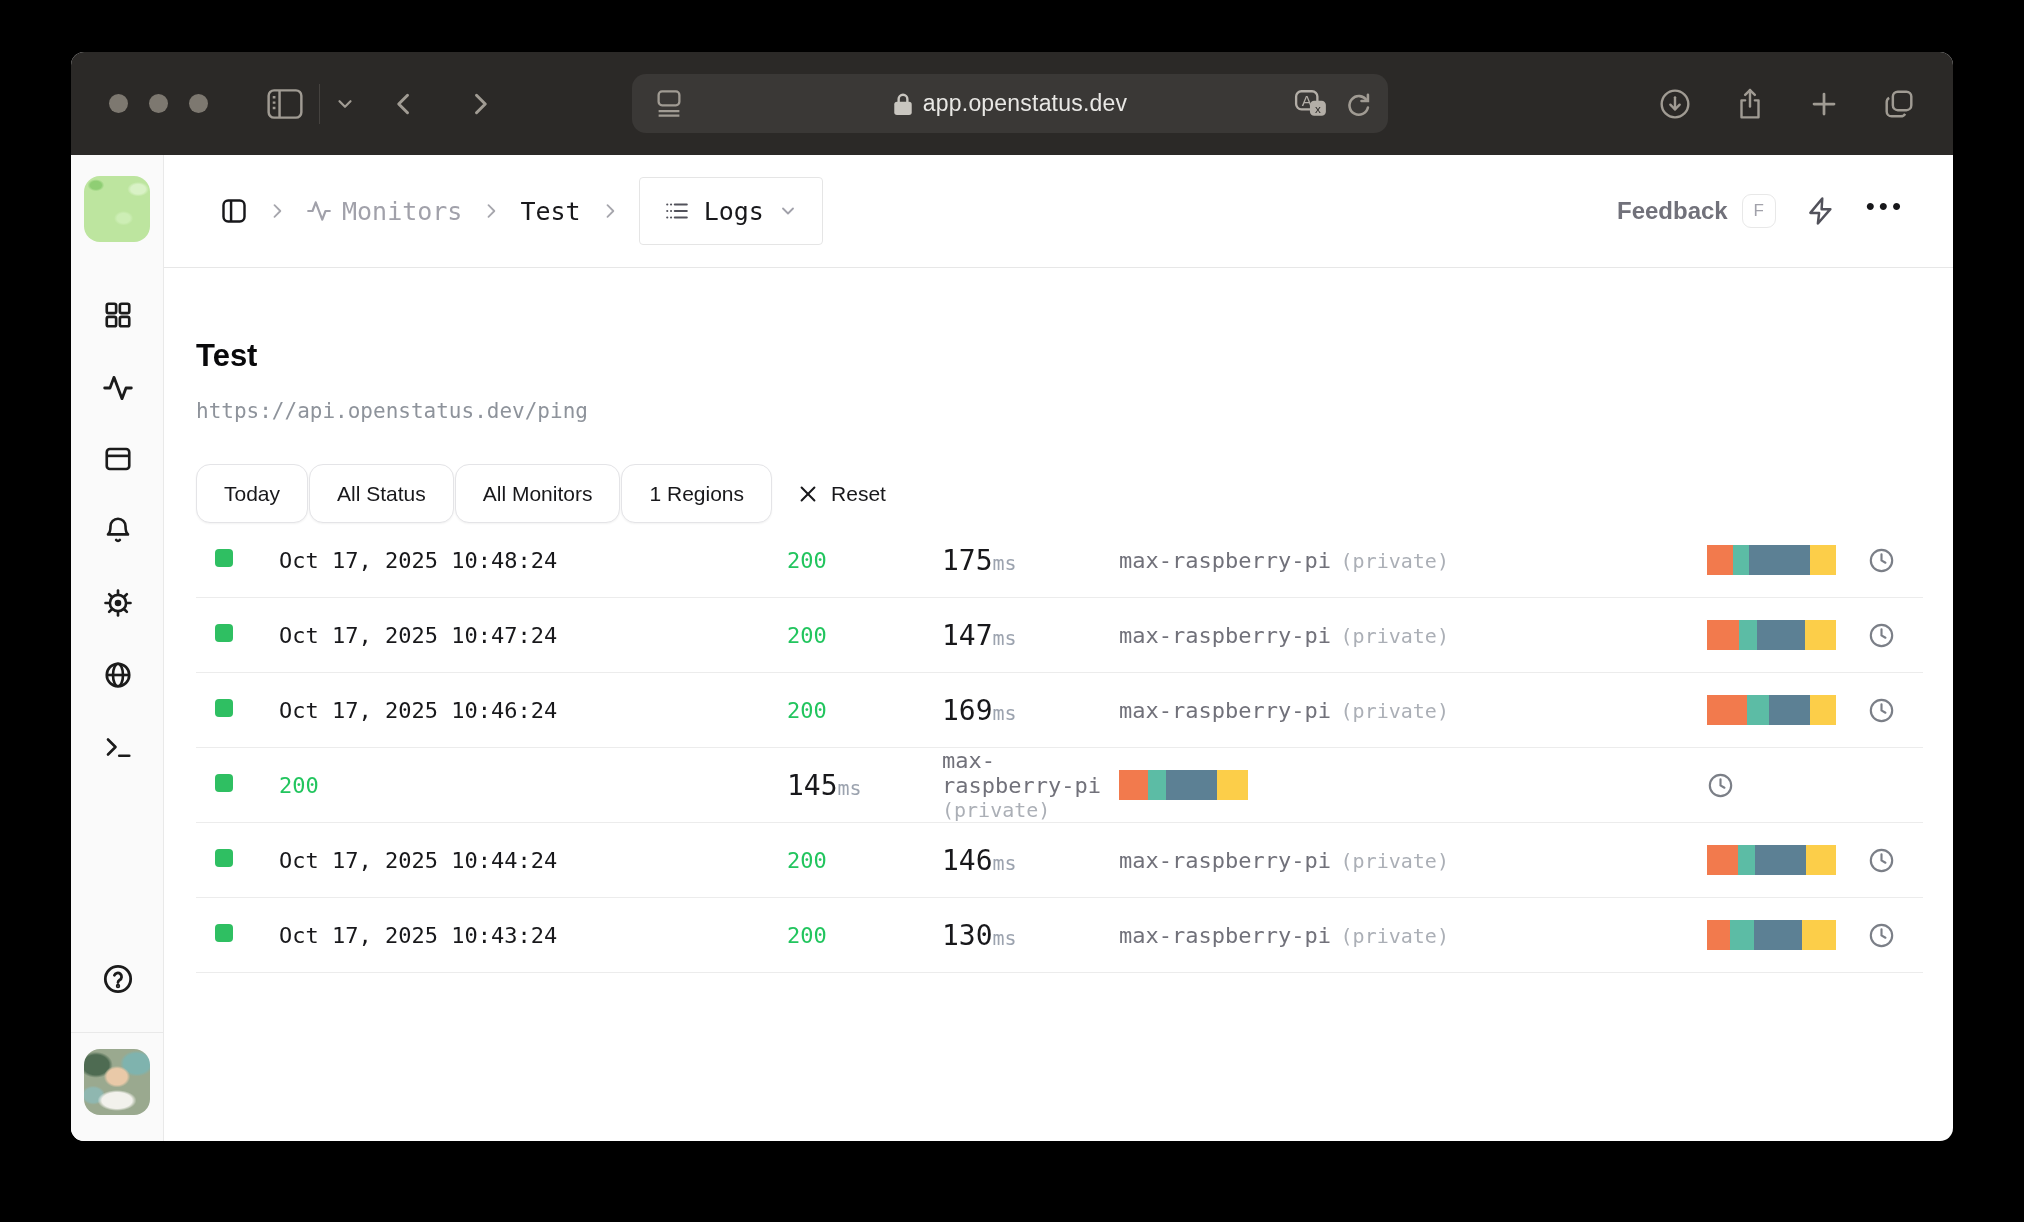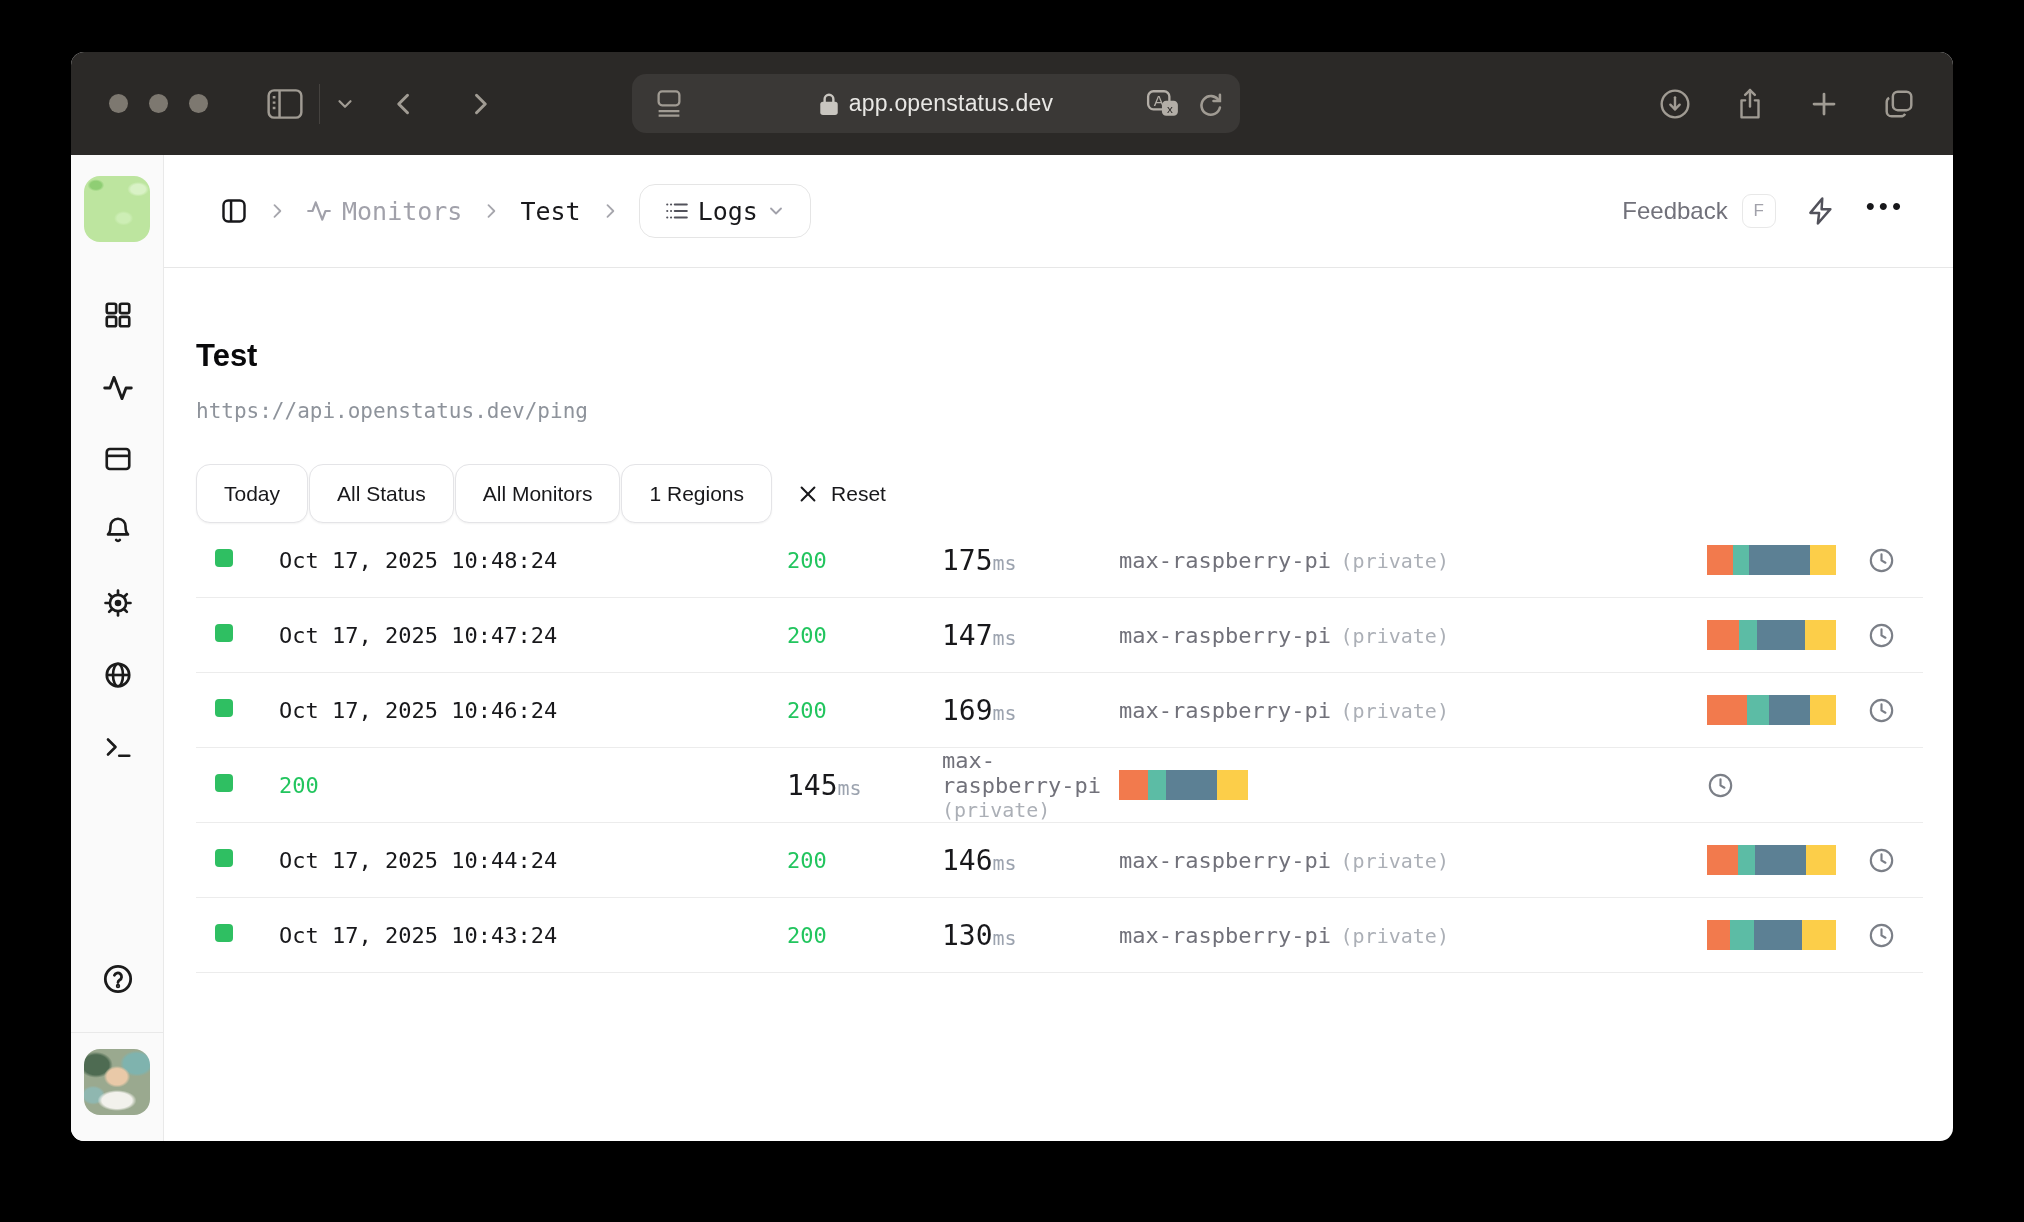--- a/index.html
+++ b/index.html
@@ -11,21 +11,21 @@
             box-shadow:0 20px 60px rgba(0,0,0,.6); }
 
   
   .toolbar { position:relative; height:103px; background:#2b2927; }
   .lights { position:absolute; left:38px; top:42px; display:flex; gap:21px; }
   .light { width:19px; height:19px; border-radius:50%; background:#7d7870; }
   .nav-left { position:absolute; left:196px; top:0; height:103px; display:flex; align-items:center; }
   .tb-ic { color:#a09b93; display:flex; align-items:center; }
   .tb-divider { width:1px; height:40px; background:#45423f; margin:0 14px 0 16px; }
 
-  .addr { position:absolute; left:561px; top:22px; width:608px; height:59px; border-radius:14px;
+  .addr { position:absolute; left:561px; top:22px; width:756px; height:59px; border-radius:14px;
           background:#3a3836; display:flex; align-items:center; }
   .addr-left { position:absolute; left:22px; top:14px; }
   .addr-center { position:absolute; left:0; right:0; top:0; height:100%;
                  display:flex; align-items:center; justify-content:center; gap:10px; }
   .addr-domain { color:#e9e8e5; font-size:23px; letter-spacing:.2px; }
   .addr-right { position:absolute; right:16px; top:0; height:100%; display:flex; align-items:center; gap:16px; }
 
   .tools-right { position:absolute; right:38px; top:0; height:103px; display:flex; align-items:center; gap:44px; }
 
   
@@ -52,26 +52,26 @@
   .content { flex:1; display:flex; flex-direction:column; min-width:0; }
 
   
   .app-header { height:113px; border-bottom:1px solid #e7e7e7; display:flex; align-items:center;
                 padding:0 48px 0 56px; flex:none; }
   .crumbs { display:flex; align-items:center; gap:19px; }
   .crumb-sep { color:#a6a6ad; display:flex; }
   .crumb-muted { display:flex; align-items:center; gap:10px; color:#a1a1aa; }
   .crumb-text { font-size:25px; }
   .crumb-current { color:#18181b; }
-  .logs-btn { display:flex; align-items:center; gap:8px; height:54px; padding:0 24px;
-              border:1px solid #e5e5e5; border-radius:16px; background:#fff; cursor:pointer; }
+  .logs-btn { display:flex; align-items:center; gap:14px; height:68px; padding:0 24px;
+              border:1px solid #e5e5e5; border-radius:4px; background:#fff; cursor:pointer; }
   .logs-label { font-size:25px; color:#18181b; }
   .hdr-right { margin-left:auto; display:flex; align-items:center; gap:30px; }
   .feedback { display:flex; align-items:center; gap:14px; cursor:pointer; }
-  .feedback-label { font-size:24px; color:#71717a; }
+  .feedback-label { font-size:24px; color:#71717a;font-weight:bold; }
   .kbd { width:34px; height:34px; border:1px solid #e8e8e8; border-radius:9px; display:flex;
          align-items:center; justify-content:center; font-size:17px; color:#a1a1aa; background:#fff; }
   .dots { font-size:26px; color:#18181b; letter-spacing:4px; line-height:1; padding-bottom:10px; cursor:pointer; }
 
   
   .main { padding:0 30px 0 32px; }
   .page-title { margin-top:70px; font-size:31px; font-weight:700; color:#09090b; }
   .page-url { margin-top:25px; font-size:21px; color:#8e939b; }
   .filters { margin-top:41px; display:flex; align-items:center; gap:1px; }
   .fbtn { height:59px; padding:0 27px; border:1px solid #e4e4e7; border-radius:14px; background:#fff;

